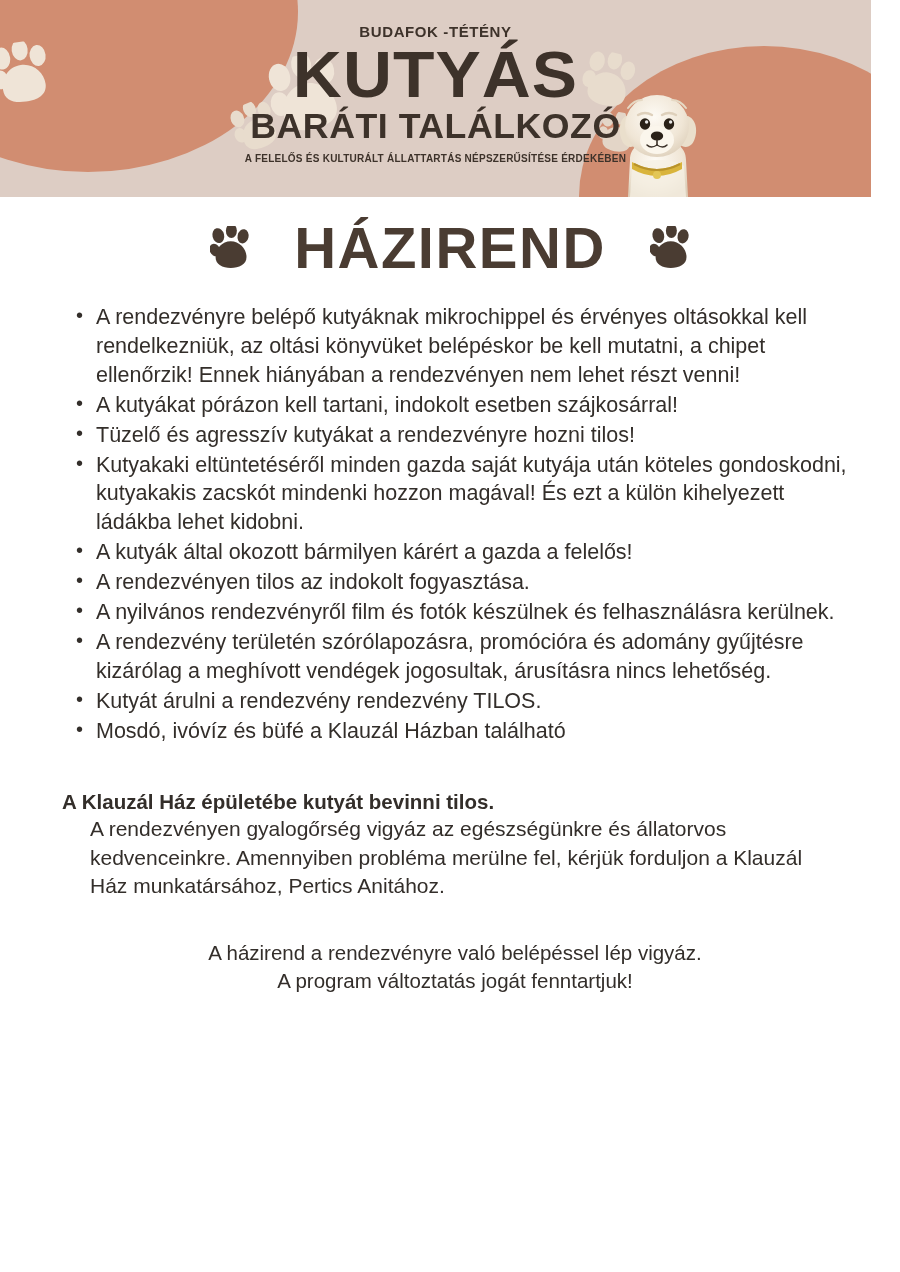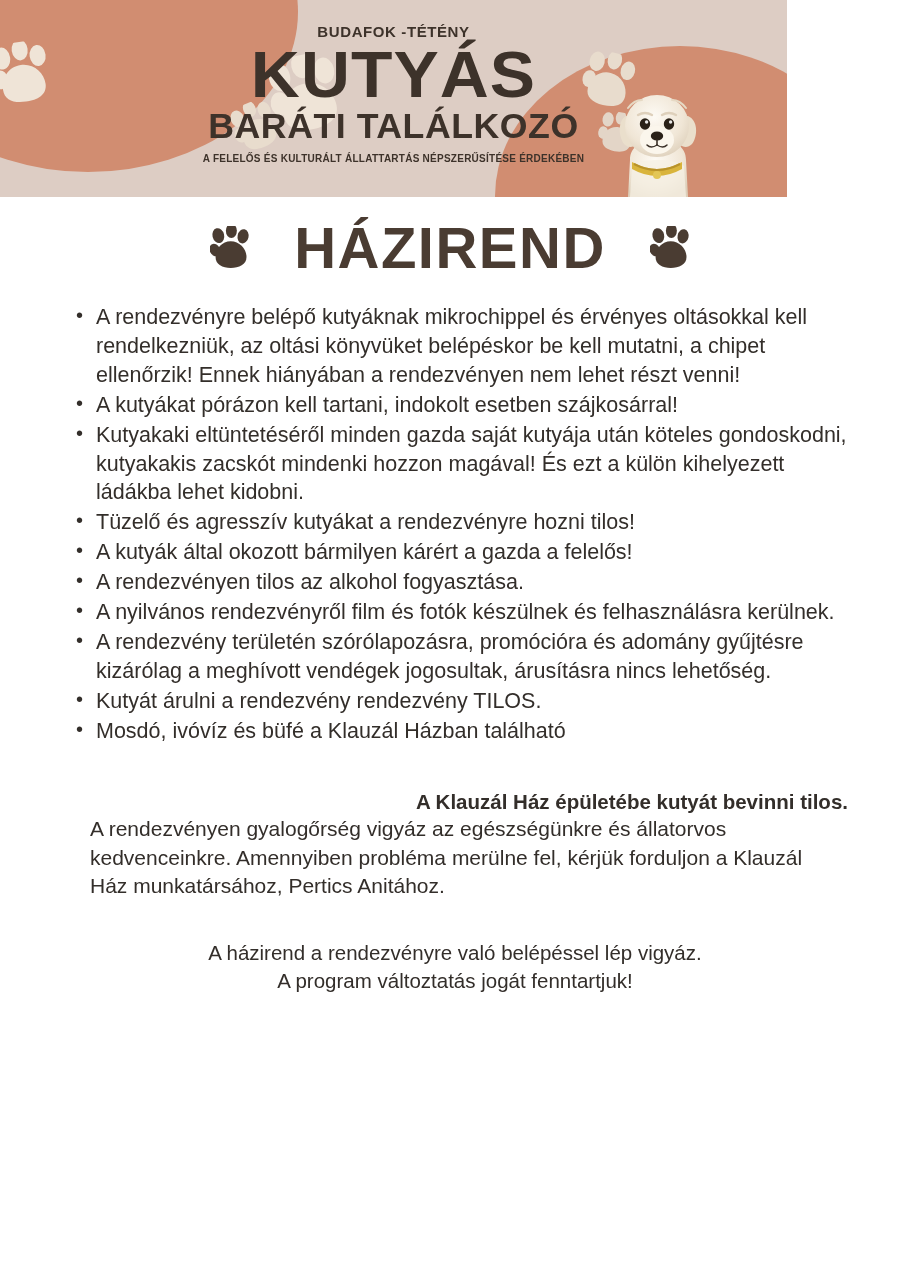--- a/index.html
+++ b/index.html
@@ -9,21 +9,21 @@
     height: 1272px;
     background: #ffffff;
     font-family: "Liberation Sans", sans-serif;
     overflow: hidden;
     position: relative;
   }
 
   
   .banner {
     position: relative;
-    width: 787px;
+    width: 871px;
     height: 197px;
     background: #ddcdc4;
     overflow: hidden;
   }
 
   .circle-left {
     position: absolute;
     left: -122px;
     top: -148px;
     width: 420px;
@@ -151,21 +151,21 @@
   .rule::before {
     content: "•";
     position: absolute;
     left: 14px;
     top: -1px;
     font-size: 20px;
     color: #332e2a;
   }
 
   .emphasis {
-    text-align: right;
+    text-align: left;
     font-size: 20.5px;
     font-weight: bold;
     color: #332e2a;
     line-height: 1.35;
   }
 
   .emph-1 { margin-top: 42px; }
   .emph-2 { margin-top: 39px; }
 
   .closing {
@@ -319,24 +319,24 @@
       <path d="M30 22 C43 22 53 33 53 45 C53 56 42 61 30 61 C18 61 8 56 8 45 C8 33 17 22 30 22 Z" fill="#4a3c32"></path>
     </svg>
   </span>
 </div>
 
 <div class="content">
 
   <ul class="rules">
     <li class="rule">A rendezvényre belépő kutyáknak mikrochippel és érvényes oltásokkal kell rendelkezniük, az oltási könyvüket belépéskor be kell mutatni, a chipet ellenőrzik! Ennek hiányában a rendezvényen nem lehet részt venni!</li>
     <li class="rule">A kutyákat pórázon kell tartani, indokolt esetben szájkosárral!</li>
+    <li class="rule">Tüzelő és agresszív kutyákat a rendezvényre hozni tilos!</li>
     <li class="rule">Kutyakaki eltüntetéséről minden gazda saját kutyája után köteles gondoskodni, kutyakakis zacskót mindenki hozzon magával! És ezt a külön kihelyezett ládákba lehet kidobni.</li>
-    <li class="rule">Tüzelő és agresszív kutyákat a rendezvényre hozni tilos!</li>
     <li class="rule">A kutyák által okozott bármilyen kárért a gazda a felelős!</li>
-    <li class="rule">A rendezvényen tilos az alkohol fogyasztása.</li>
+    <li class="rule">A rendezvényen tilos az indokolt fogyasztása.</li>
     <li class="rule">A nyilvános rendezvényről film és fotók készülnek és felhasználásra kerülnek.</li>
     <li class="rule">A rendezvény területén szórólapozásra, promócióra és adomány gyűjtésre kizárólag a meghívott vendégek jogosultak, árusításra nincs lehetőség.</li>
     <li class="rule">Kutyát árulni a rendezvény rendezvény TILOS.</li>
     <li class="rule">Mosdó, ivóvíz és büfé a Klauzál Házban található</li>
   </ul>
 
   <p class="emphasis emph-1">A Klauzál Ház épületébe kutyát bevinni tilos.</p>
 
   <p class="closing">A rendezvényen gyalogőrség vigyáz az egészségünkre és állatorvos kedvenceinkre. Amennyiben probléma merülne fel, kérjük forduljon a Klauzál Ház munkatársához, Pertics Anitához.</p>
 

